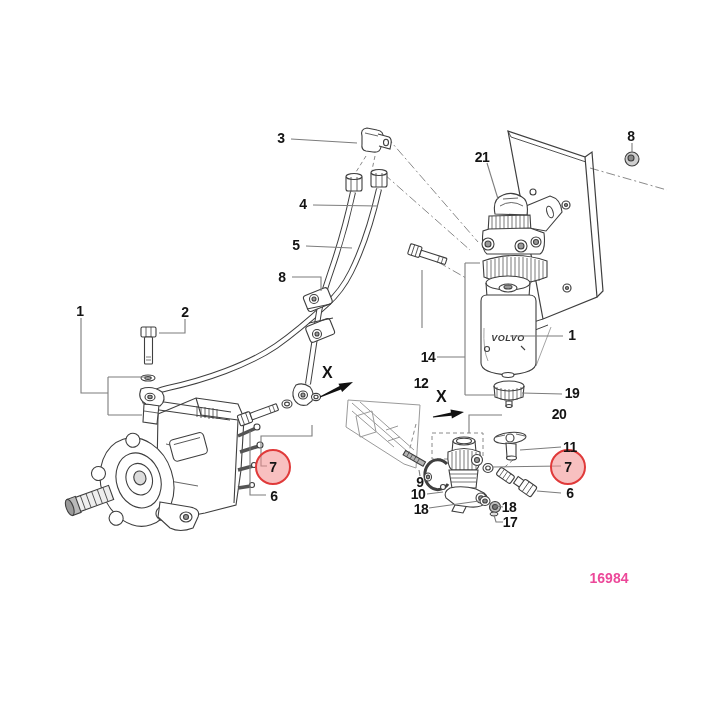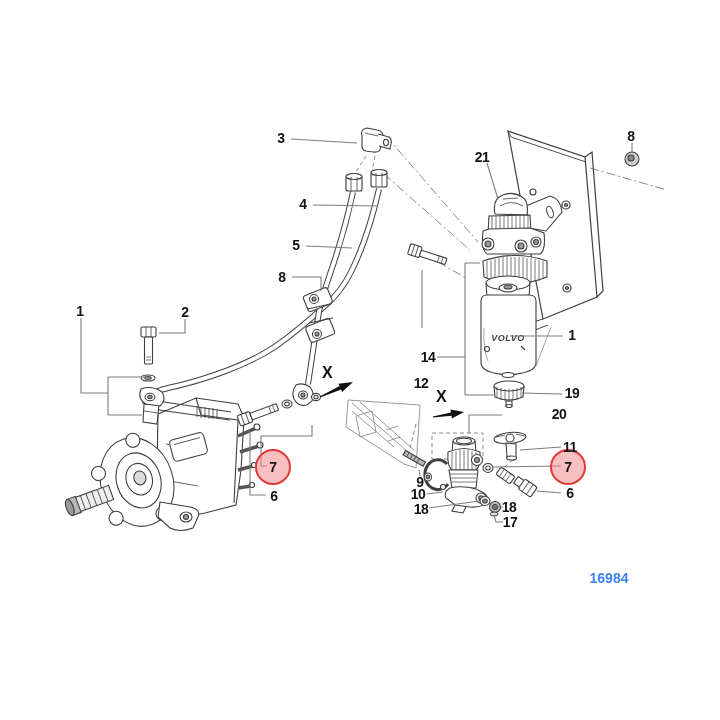--- a/index.html
+++ b/index.html
@@ -7,21 +7,21 @@
          font-family:"Liberation Sans",sans-serif;}
   #artwork{position:absolute;left:0;top:0;z-index:1;}
   .callout{position:absolute;z-index:6;transform:translate(-50%,-50%);
            font:bold 14px "Liberation Sans",sans-serif;color:#141414;
            letter-spacing:-0.5px;white-space:nowrap;}
   .marker-x{font:bold 16px "Liberation Sans",sans-serif;}
   .highlight-ring{position:absolute;z-index:5;width:32px;height:32px;border-radius:50%;
            border:2.5px solid #e03a3a;background:rgba(242,140,140,0.55);
            transform:translate(-50%,-50%);}
   .fig-num{position:absolute;z-index:6;transform:translate(-50%,-50%);
-           font:bold 14px "Liberation Sans",sans-serif;color:#3b82f6;}
+           font:bold 14px "Liberation Sans",sans-serif;color:#ec4899;}
 </style>
 </head>
 <body>
 
 <div id="stage">
 
 <svg id="artwork" width="720" height="720" viewBox="0 0 720 720">
 
   <g stroke="#8a8a8a" stroke-width="1" fill="none" stroke-dasharray="9 3 2 3">
     <path d="M386,136 L478,242"></path>

